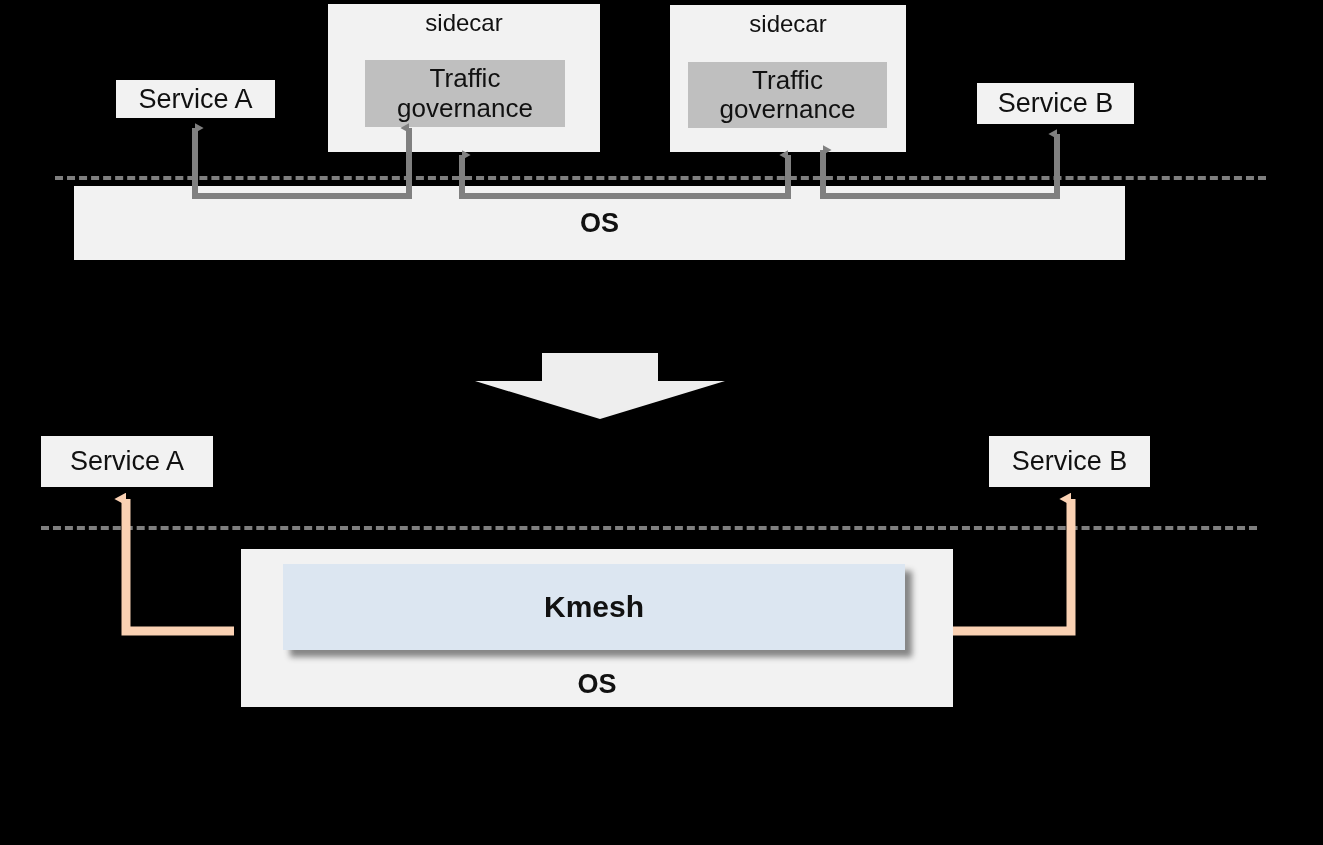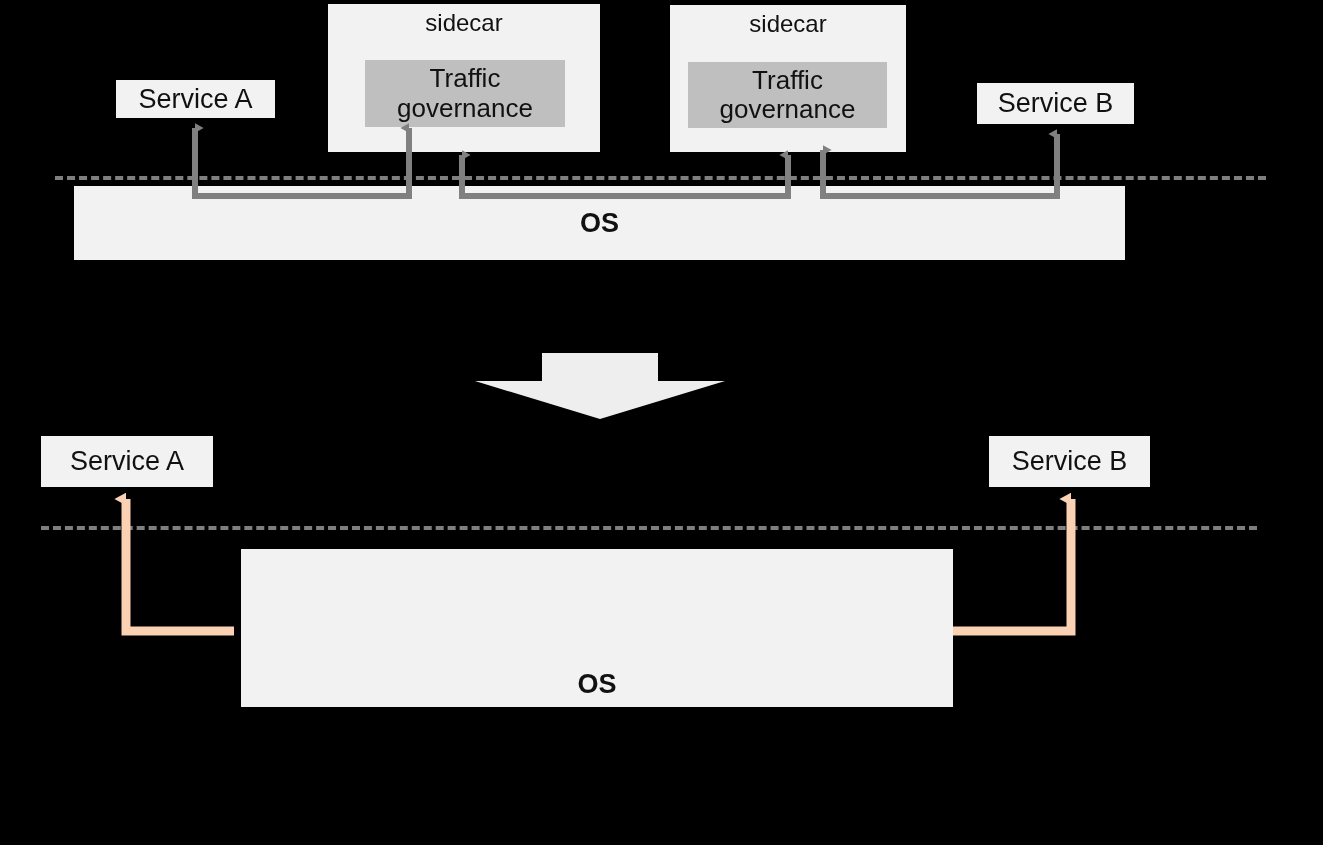--- a/index.html
+++ b/index.html
@@ -93,20 +93,21 @@
   <div class="box panel lbl-svc-bot" style="left:41px; top:436px; width:172px; height:51px;">Service A</div>
 
   <div class="box panel lbl-svc-bot" style="left:989px; top:436px; width:161px; height:51px;">Service B</div>
 
   <div class="dashed" style="left:41px; top:526px; width:1216px;"></div>
 
   <div class="box panel" style="left:241px; top:549px; width:712px; height:158px; align-items:flex-end; padding-bottom:8px;">
     <span class="lbl-os">OS</span>
   </div>
 
+  <div class="box kmesh lbl-kmesh" style="left:283px; top:564px; width:622px; height:86px;">Kmesh</div>
 
   <svg id="wires" viewBox="0 0 1323 845" xmlns="http://www.w3.org/2000/svg">
     <defs>
       <marker id="ah-gray" markerWidth="10" markerHeight="9" refX="5" refY="8.6" orient="auto" markerUnits="userSpaceOnUse">
         <polygon points="5,0 10,9 0,9" fill="#808080"></polygon>
       </marker>
       <marker id="ah-peach" markerWidth="13" markerHeight="12" refX="6.5" refY="11.6" orient="auto" markerUnits="userSpaceOnUse">
         <polygon points="6.5,0 13,12 0,12" fill="#fad1b3"></polygon>
       </marker>
     </defs>

